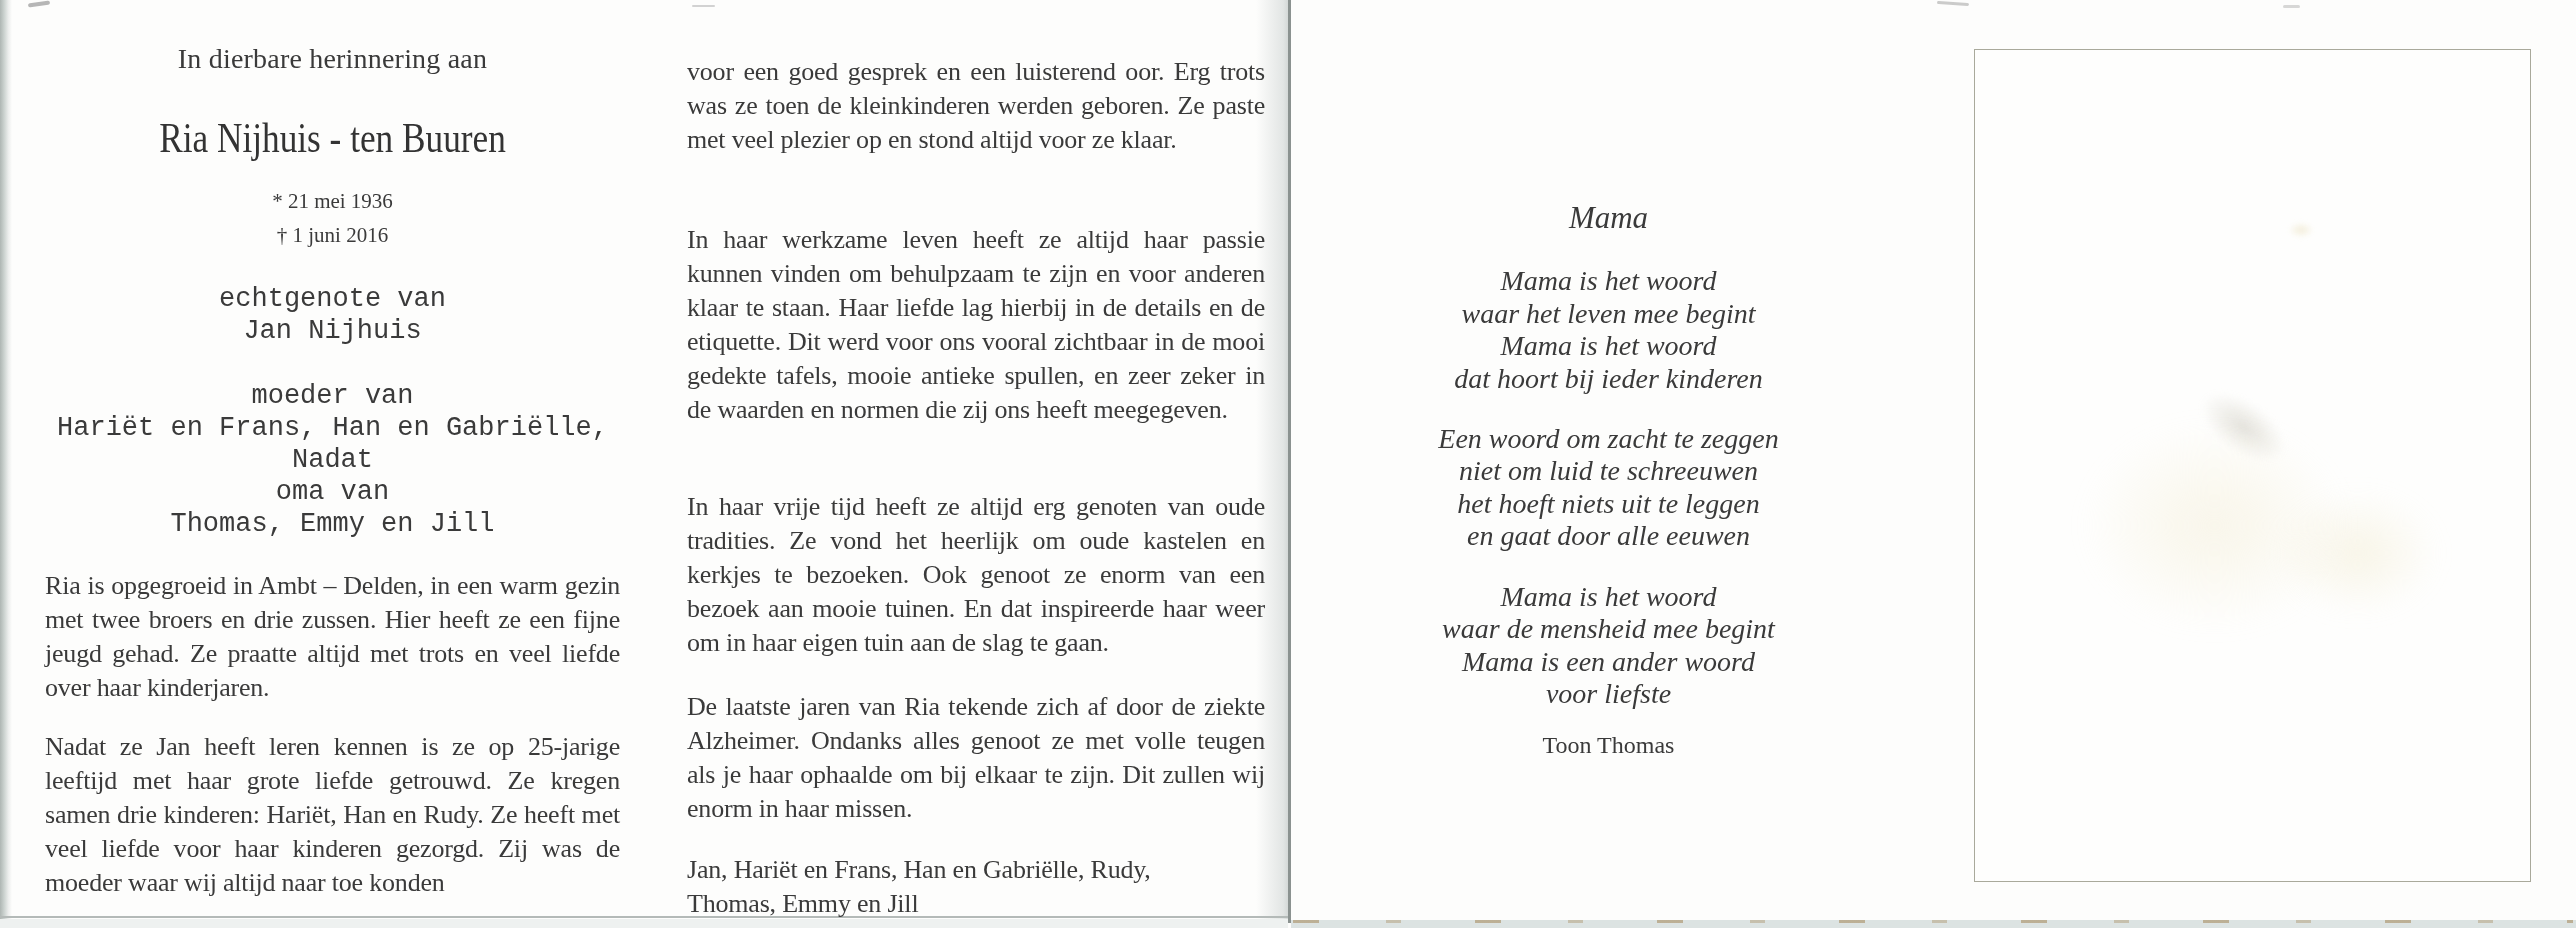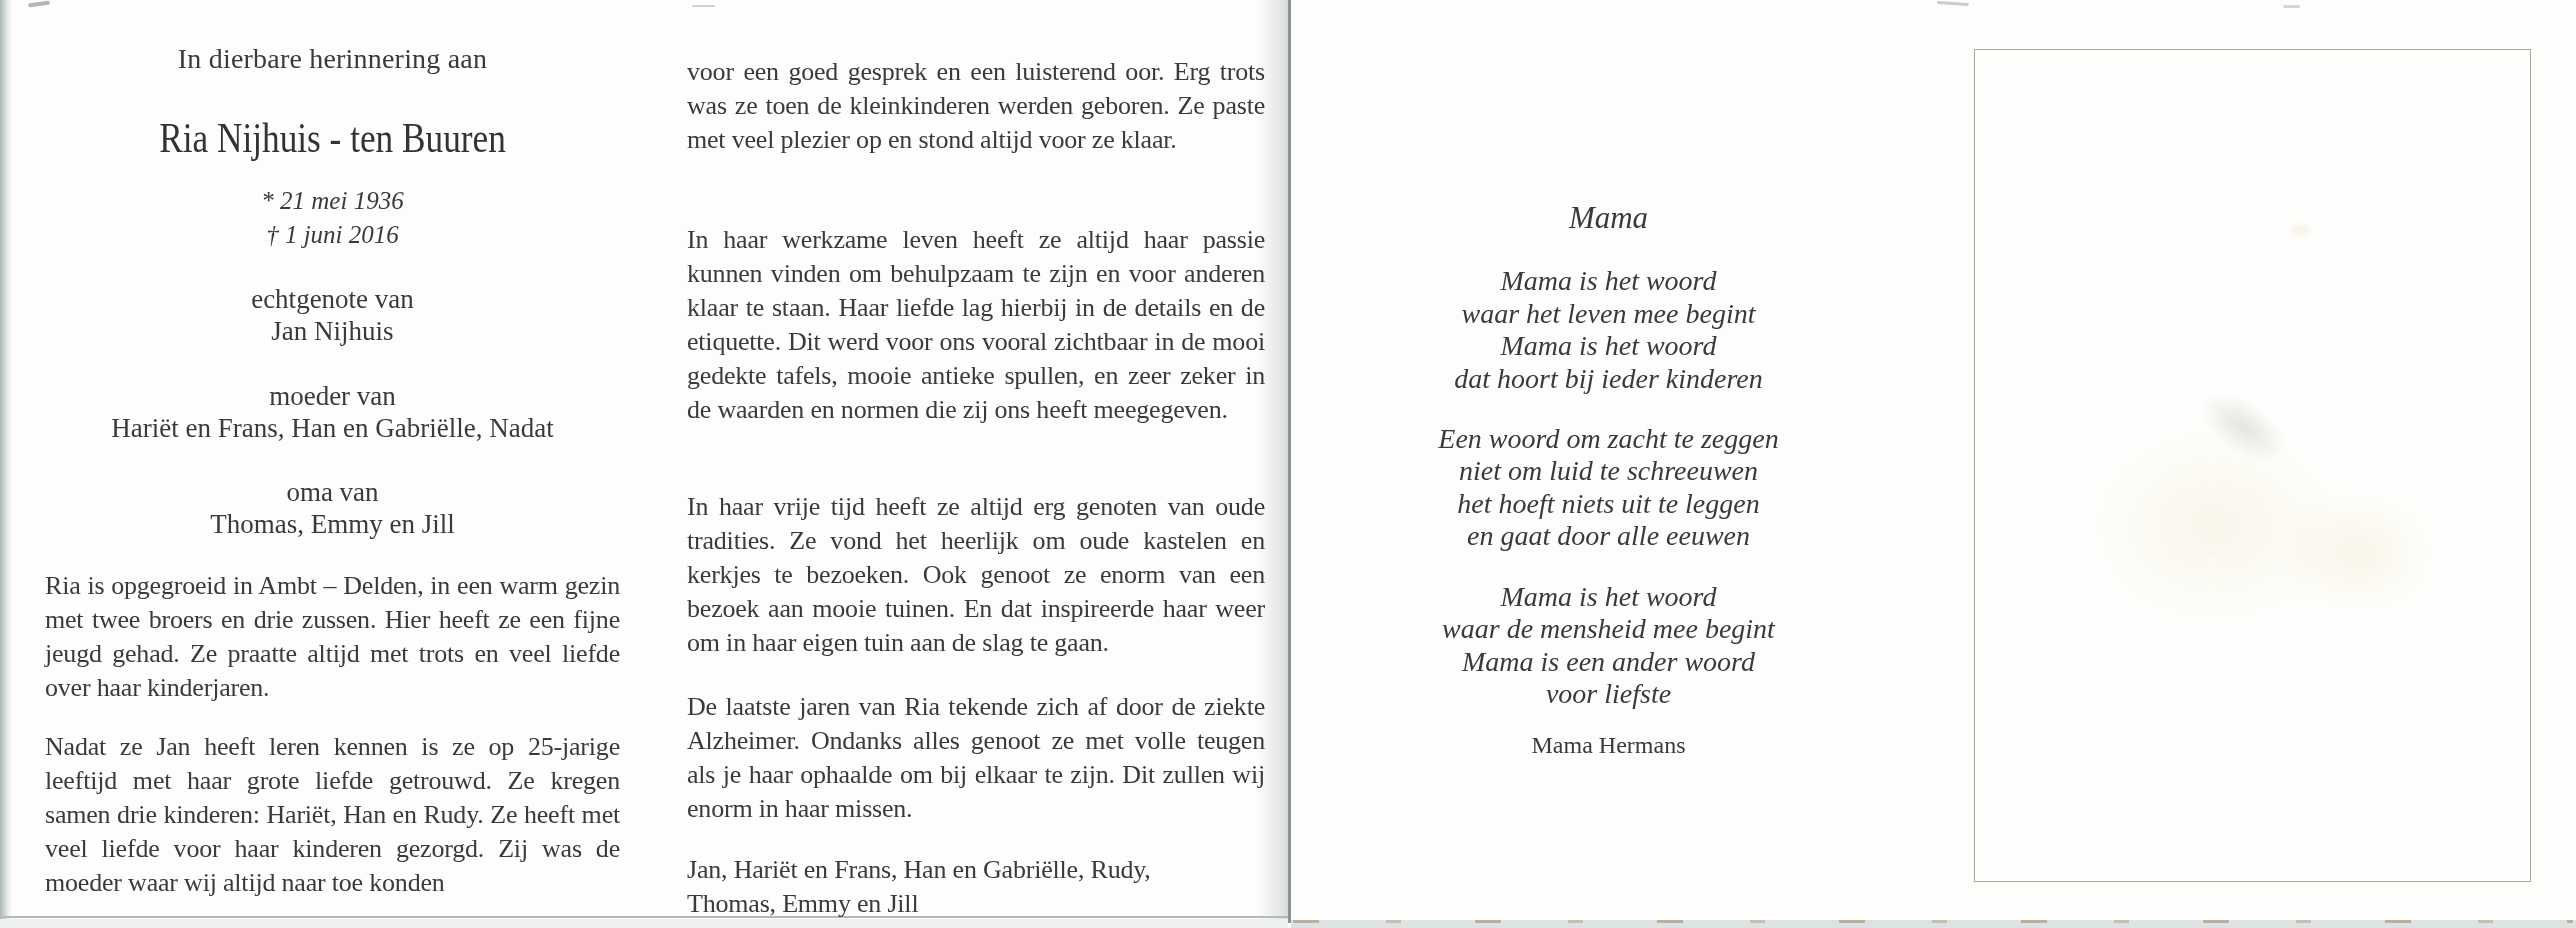--- a/index.html
+++ b/index.html
@@ -46,22 +46,22 @@
   .speck-3{left:1937px;top:2.3px;width:32px;height:3.1px;background:#8d8d8d;opacity:.45;transform:rotate(4deg);}
   .speck-4{left:2283px;top:5.4px;width:17px;height:2.3px;background:#9d9d9d;opacity:.4;}
 
   
   .col{position:absolute;top:0;height:928px;}
   .col-left{left:45px;width:575px;}
   .col-mid{left:687px;width:578px;}
   .cblock{position:absolute;left:0;width:100%;text-align:center;}
   .header-line{font-size:28px;letter-spacing:0.2px;}
   .name-line{font-size:43px;transform:scaleX(.82);transform-origin:center top;white-space:nowrap;color:#333;}
-  .two-line{font-size:25px;line-height:34px;font-style:italic;}
-  .role-block{font-size:27px;line-height:32px;}
+  .two-line{font-size:21px;line-height:34px;}
+  .role-block{font-size:27px;line-height:32px;font-family:Liberation Mono, monospace;}
   .para{
     position:absolute;left:0;width:100%;margin:0;
     font-size:26px;line-height:34px;letter-spacing:-0.2px;
     text-align:justify;
   }
   .closing-line{position:absolute;left:0;width:100%;font-size:26px;line-height:34px;text-align:left;letter-spacing:-0.2px;}
 
   
   .poem{position:absolute;left:1384px;top:0;width:449px;height:656px;text-align:center;}
   .poem-title{position:absolute;left:0;width:100%;font-size:31px;font-style:italic;}
@@ -144,21 +144,21 @@
     <div class="poem-line" style="top:423px">Een woord om zacht te zeggen</div>
     <div class="poem-line" style="top:455px">niet om luid te schreeuwen</div>
     <div class="poem-line" style="top:488px">het hoeft niets uit te leggen</div>
     <div class="poem-line" style="top:520px">en gaat door alle eeuwen</div>
 
     <div class="poem-line" style="top:581px">Mama is het woord</div>
     <div class="poem-line" style="top:613px">waar de mensheid mee begint</div>
     <div class="poem-line" style="top:646px">Mama is een ander woord</div>
     <div class="poem-line" style="top:678px">voor liefste</div>
 
-    <div class="poem-author" style="top:732px">Mama Hermans</div>
+    <div class="poem-author" style="top:732px">Toon Thomas</div>
   </div>
 
   <div class="photo-frame">
     <div class="smudge smudge-a"></div>
     <div class="smudge smudge-b"></div>
     <div class="smudge smudge-c"></div>
     <div class="smudge smudge-d"></div>
   </div>
 
 </div>

